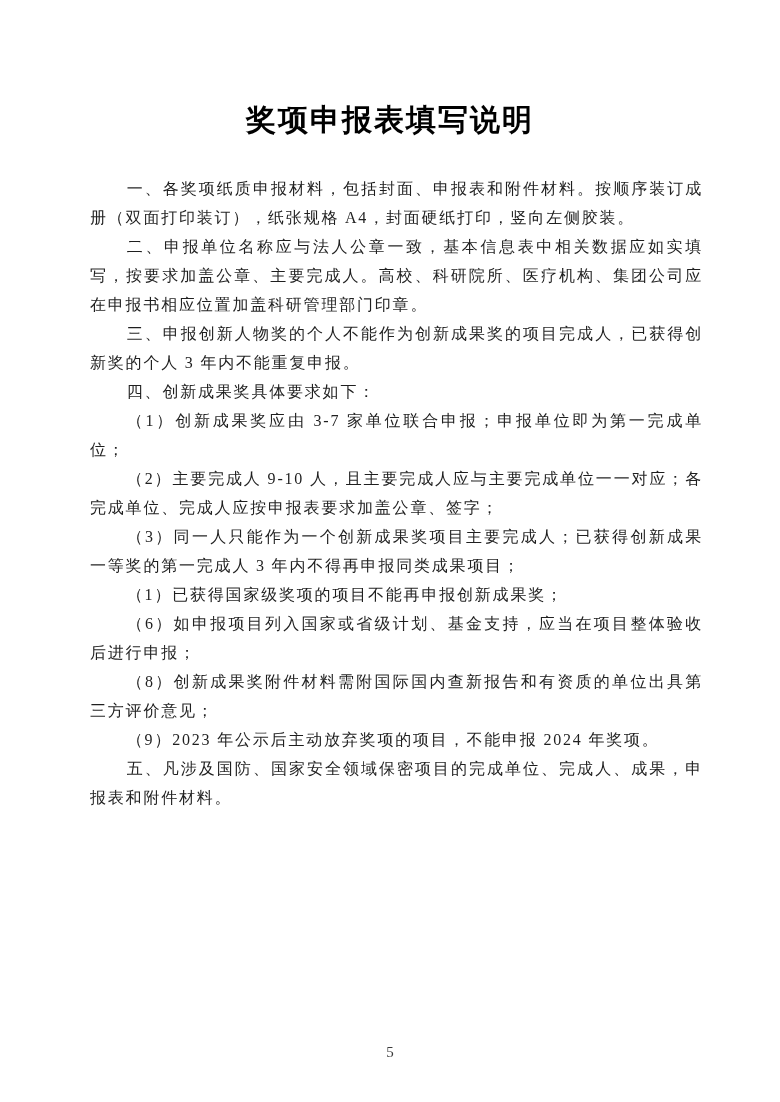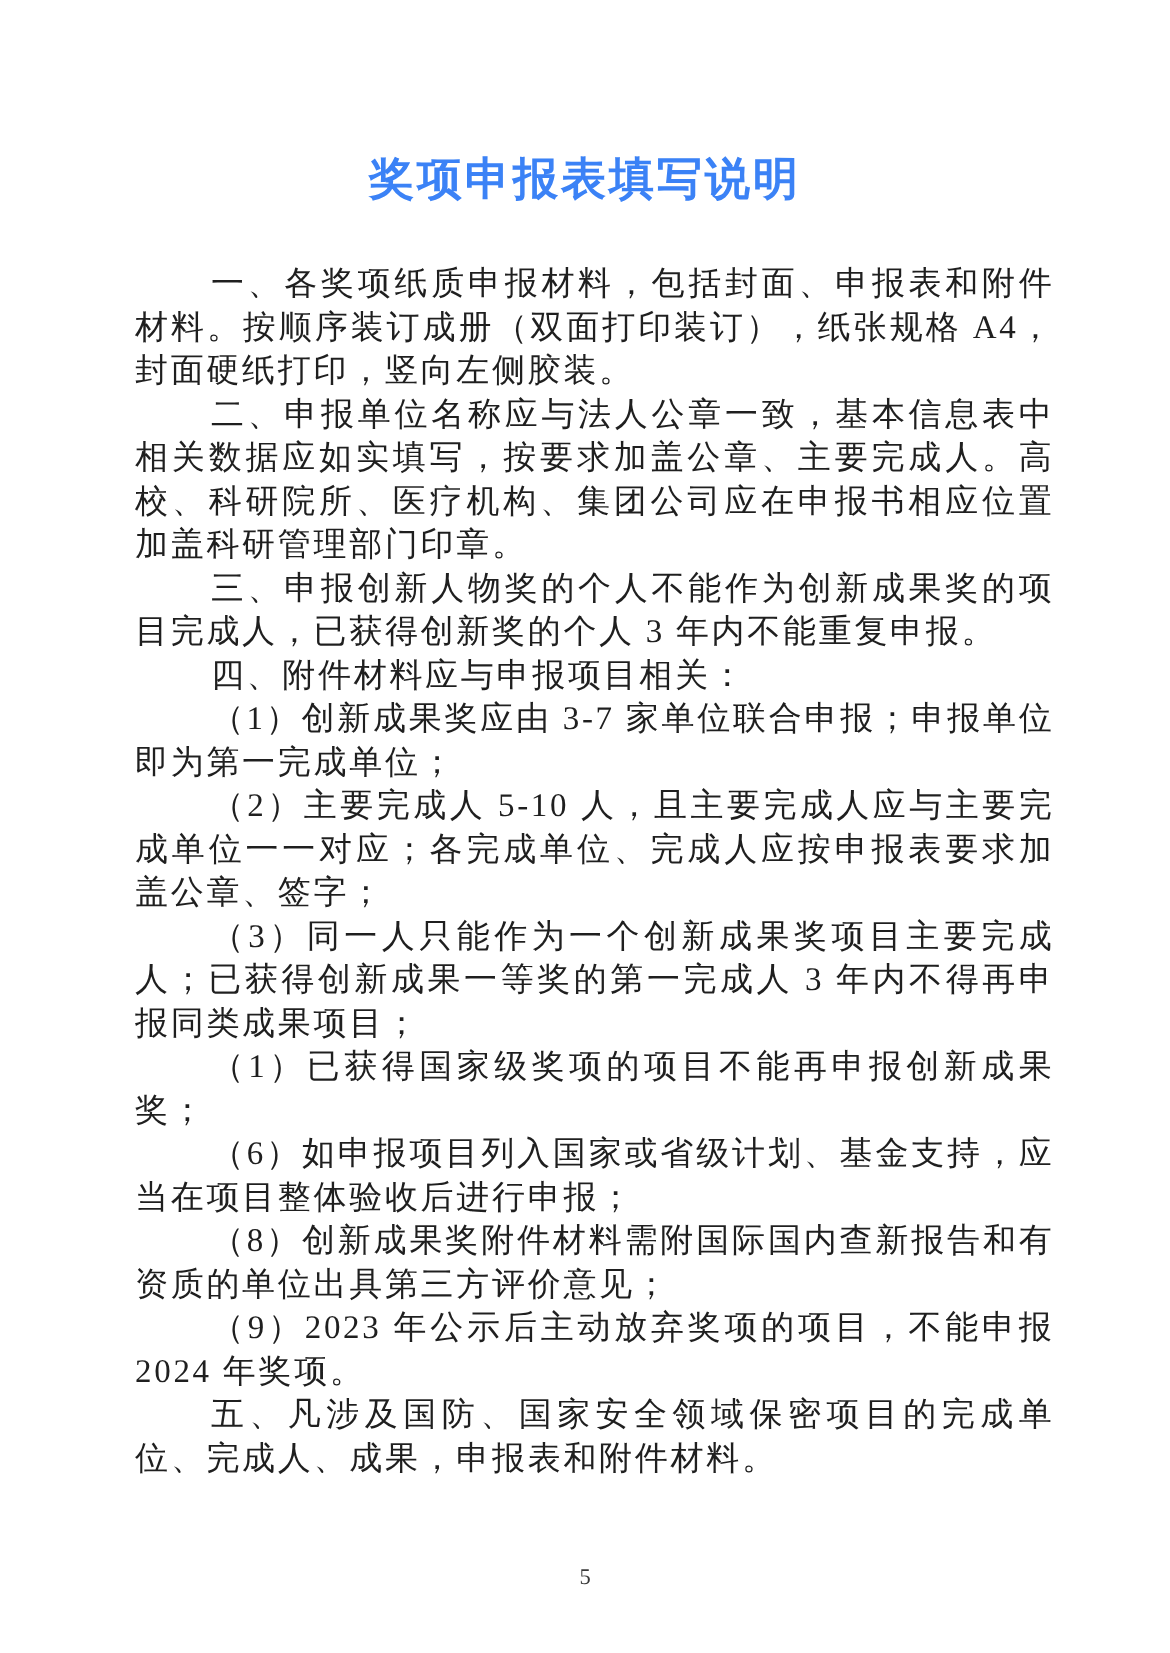--- a/index.html
+++ b/index.html
@@ -19,31 +19,31 @@
   }
   .doc-title {
     margin: 0;
     padding-top: 100px;
     font-family: "Liberation Sans", sans-serif;
     font-weight: bold;
     font-size: 30px;
     line-height: 40px;
     letter-spacing: 2px;
     text-align: center;
-    color: #3b82f6;
+    color: #000000;
   }
   .doc-body {
     margin-top: 34px;
     margin-left: 90px;
     width: 613px;
   }
   .doc-body p {
     margin: 0;
     padding: 0;
-    font-size: 22px;
+    font-size: 16px;
     line-height: 29px;
     letter-spacing: 1.8px;
     text-indent: 2.3em;
     text-align: justify;
     text-justify: inter-character;
     color: #1f1f1f;
   }
   .page-number {
     position: absolute;
     top: 1044px;
@@ -58,23 +58,23 @@
 </head>
 <body>
 
 <div class="page">
   <h1 class="doc-title">奖项申报表填写说明</h1>
 
   <div class="doc-body">
     <p>一、各奖项纸质申报材料，包括封面、申报表和附件材料。按顺序装订成册（双面打印装订），纸张规格 A4，封面硬纸打印，竖向左侧胶装。</p>
     <p>二、申报单位名称应与法人公章一致，基本信息表中相关数据应如实填写，按要求加盖公章、主要完成人。高校、科研院所、医疗机构、集团公司应在申报书相应位置加盖科研管理部门印章。</p>
     <p>三、申报创新人物奖的个人不能作为创新成果奖的项目完成人，已获得创新奖的个人 3 年内不能重复申报。</p>
-    <p>四、附件材料应与申报项目相关：</p>
+    <p>四、创新成果奖具体要求如下：</p>
     <p>（1）创新成果奖应由 3-7 家单位联合申报；申报单位即为第一完成单位；</p>
-    <p>（2）主要完成人 5-10 人，且主要完成人应与主要完成单位一一对应；各完成单位、完成人应按申报表要求加盖公章、签字；</p>
+    <p>（2）主要完成人 9-10 人，且主要完成人应与主要完成单位一一对应；各完成单位、完成人应按申报表要求加盖公章、签字；</p>
     <p>（3）同一人只能作为一个创新成果奖项目主要完成人；已获得创新成果一等奖的第一完成人 3 年内不得再申报同类成果项目；</p>
     <p>（1）已获得国家级奖项的项目不能再申报创新成果奖；</p>
     <p>（6）如申报项目列入国家或省级计划、基金支持，应当在项目整体验收后进行申报；</p>
     <p>（8）创新成果奖附件材料需附国际国内查新报告和有资质的单位出具第三方评价意见；</p>
     <p>（9）2023 年公示后主动放弃奖项的项目，不能申报 2024 年奖项。</p>
     <p>五、凡涉及国防、国家安全领域保密项目的完成单位、完成人、成果，申报表和附件材料。</p>
   </div>
 
   <div class="page-number">5</div>
 </div>

